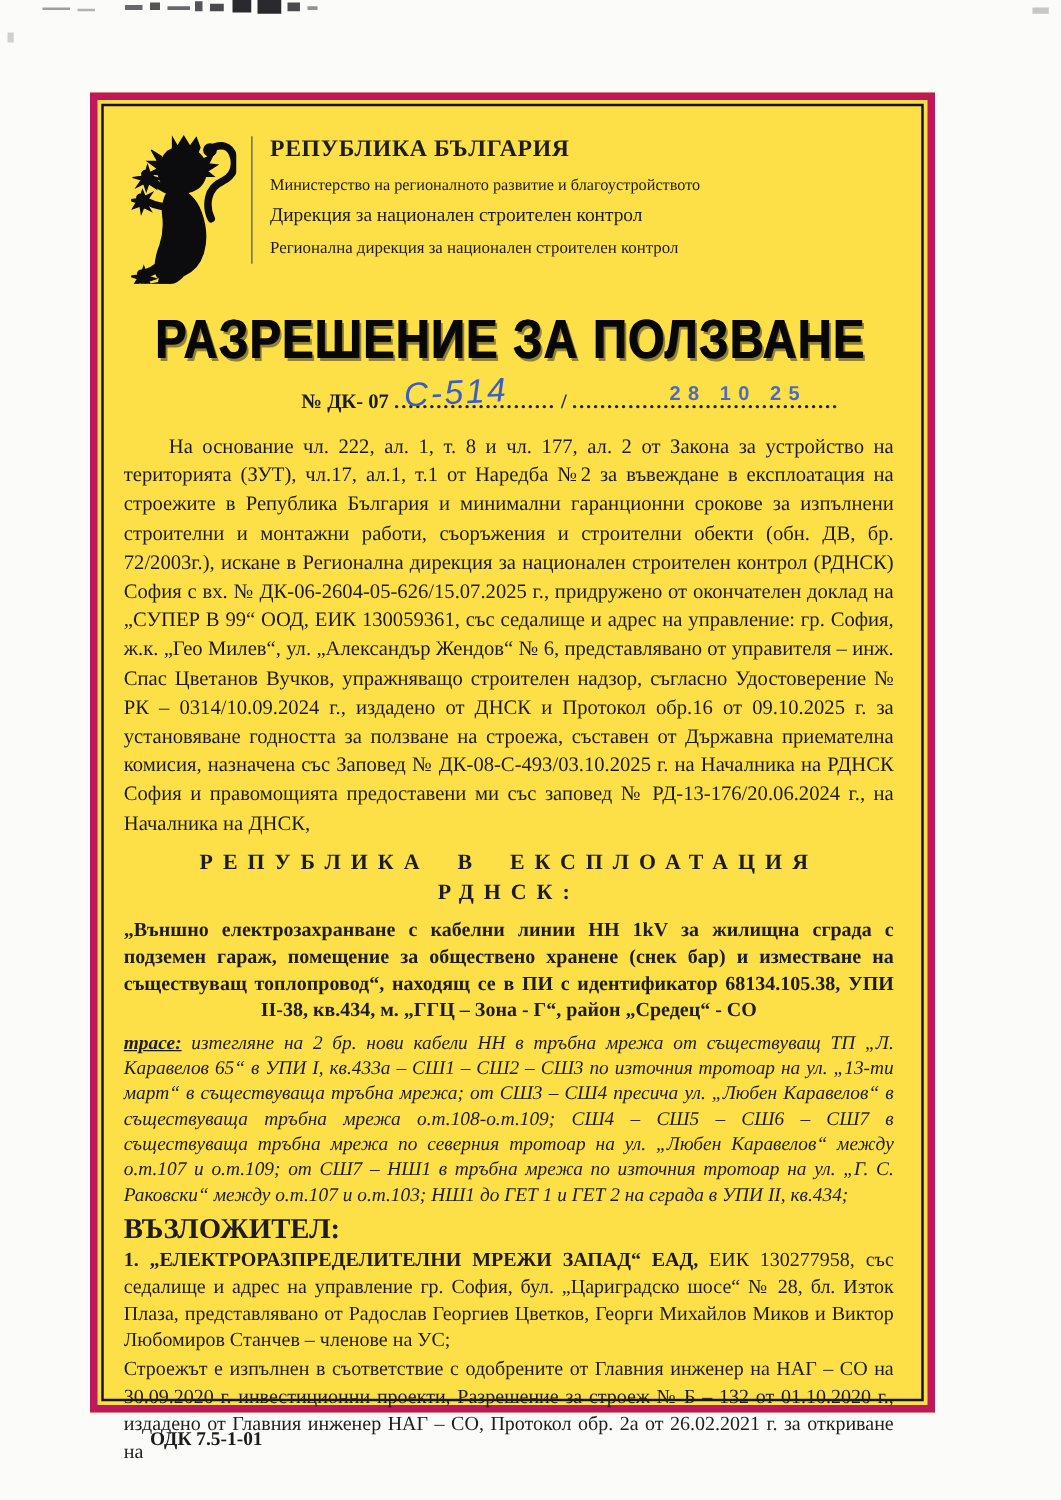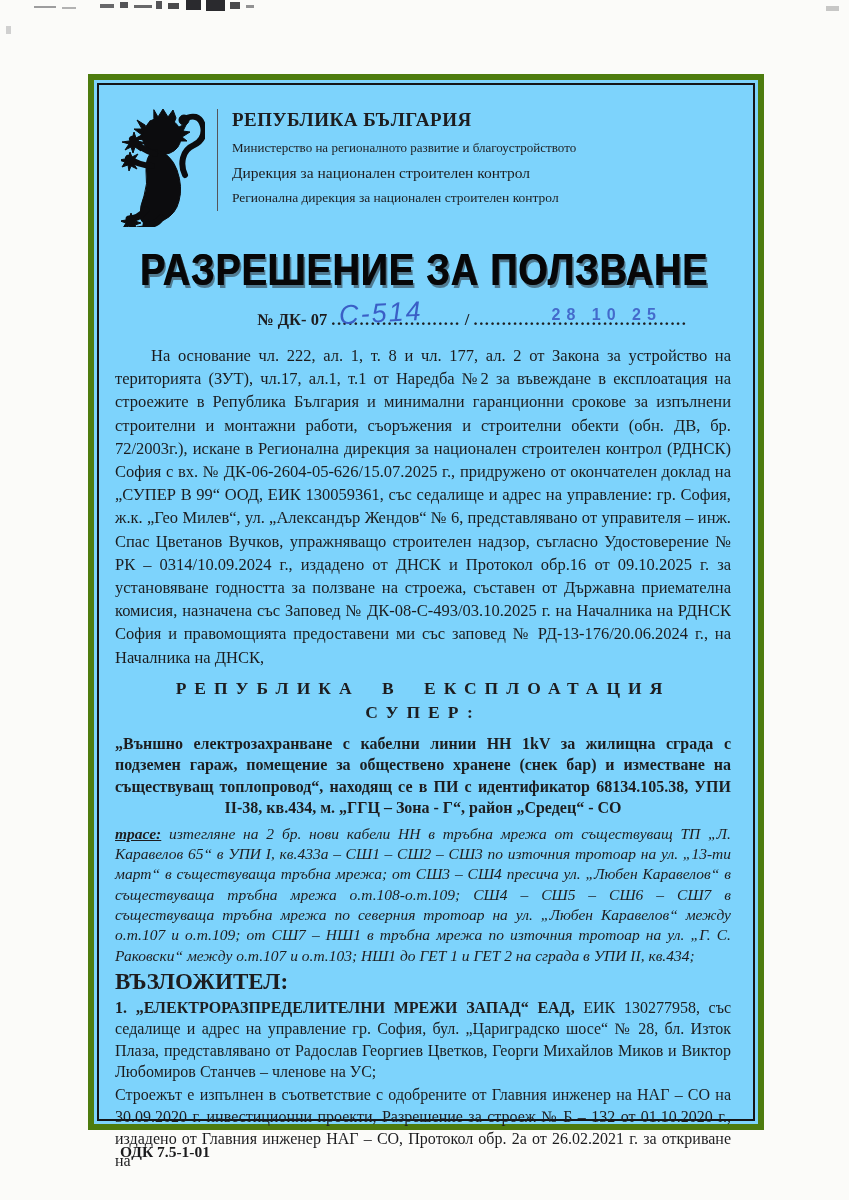--- a/index.html
+++ b/index.html
@@ -6,22 +6,22 @@
   body{
     width:849px;height:1200px;position:relative;overflow:hidden;
     background:#fbfbf9;
     font-family:"Liberation Serif", serif;
     color:#1d1d1f;
   }
   
   .artifact{position:absolute;background:#2a2a2e;}
   
   .sheet{
-    position:absolute;left:88px;top:74px;width:676px;height:1056px;
-    border:6px solid #4d7c0f;background:#7dd3fc;box-sizing:border-box;
+    position:absolute;left:72px;top:74px;width:676px;height:1056px;
+    border:6px solid #be185d;background:#fde047;box-sizing:border-box;
   }
   .sheet-inner{
     position:absolute;left:3px;top:3px;right:3px;bottom:3px;
     border:2px solid #141416;box-sizing:border-box;
     padding:12px 22px 0 16px;
   }
   
   .hdr{display:flex;align-items:flex-start;margin-top:8px;margin-left:6px;}
   .emblem{flex:0 0 auto;margin-top:2px;}
   .hdr-divider{width:1px;background:#55555a;height:102px;margin:4px 14px 0 12px;}
@@ -163,21 +163,21 @@
       <span>/</span>
       <span class="dot-slot">
         <span class="dots">......................................</span>
         <span class="stamp-date">28 10 25</span>
       </span>
     </div>
 
     <p class="para indent">На основание чл. 222, ал. 1, т. 8 и чл. 177, ал. 2 от Закона за устройство на територията (ЗУТ), чл.17, ал.1, т.1 от Наредба №2 за въвеждане в експлоатация на строежите в Република България и минимални гаранционни срокове за изпълнени строителни и монтажни работи, съоръжения и строителни обекти (обн. ДВ, бр. 72/2003г.), искане в Регионална дирекция за национален строителен контрол (РДНСК) София с вх. № ДК-06-2604-05-626/15.07.2025 г., придружено от окончателен доклад на „СУПЕР В 99“ ООД, ЕИК 130059361, със седалище и адрес на управление: гр. София, ж.к. „Гео Милев“, ул. „Александър Жендов“ № 6, представлявано от управителя – инж. Спас Цветанов Вучков, упражняващо строителен надзор, съгласно Удостоверение № РК – 0314/10.09.2024 г., издадено от ДНСК и Протокол обр.16 от 09.10.2025 г. за установяване годността за ползване на строежа, съставен от Държавна приемателна комисия, назначена със Заповед № ДК-08-С-493/03.10.2025 г. на Началника на РДНСК София и правомощията предоставени ми със заповед № РД-13-176/20.06.2024 г., на Началника на ДНСК,</p>
 
     <div class="h-declare">РЕПУБЛИКА В ЕКСПЛОАТАЦИЯ</div>
-    <div class="h-stroezh">СУПЕР:</div>
+    <div class="h-stroezh">РДНСК:</div>
 
     <p class="object-desc">„Външно електрозахранване с кабелни линии НН 1kV за жилищна сграда с подземен гараж, помещение за обществено хранене (снек бар) и изместване на съществуващ топлопровод“, находящ се в ПИ с идентификатор 68134.105.38, УПИ II-38, кв.434, м. „ГГЦ – Зона - Г“, район „Средец“ - СО</p>
 
     <p class="trace"><span class="trace-label">трасе:</span><span> изтегляне на 2 бр. нови кабели НН в тръбна мрежа от съществуващ ТП „Л. Каравелов 65“ в УПИ I, кв.433а – СШ1 – СШ2 – СШ3 по източния тротоар на ул. „13-ти март“ в съществуваща тръбна мрежа; от СШ3 – СШ4 пресича ул. „Любен Каравелов“ в съществуваща тръбна мрежа о.т.108-о.т.109; СШ4 – СШ5 – СШ6 – СШ7 в съществуваща тръбна мрежа по северния тротоар на ул. „Любен Каравелов“ между о.т.107 и о.т.109; от СШ7 – НШ1 в тръбна мрежа по източния тротоар на ул. „Г. С. Раковски“ между о.т.107 и о.т.103; НШ1 до ГЕТ 1 и ГЕТ 2 на сграда в УПИ II, кв.434;</span></p>
 
     <p class="client-h">ВЪЗЛОЖИТЕЛ:</p>
     <p class="client-p"><span class="client-bold">1. „ЕЛЕКТРОРАЗПРЕДЕЛИТЕЛНИ МРЕЖИ ЗАПАД“ ЕАД,</span><span> ЕИК 130277958, със седалище и адрес на управление гр. София, бул. „Цариградско шосе“ № 28, бл. Изток Плаза, представлявано от Радослав Георгиев Цветков, Георги Михайлов Миков и Виктор Любомиров Станчев – членове на УС;</span></p>
 
     <p class="compliance">Строежът е изпълнен в съответствие с одобрените от Главния инженер на НАГ – СО на 30.09.2020 г. инвестиционни проекти, Разрешение за строеж № Б – 132 от 01.10.2020 г., издадено от Главния инженер НАГ – СО, Протокол обр. 2а от 26.02.2021 г. за откриване на</p>
 

